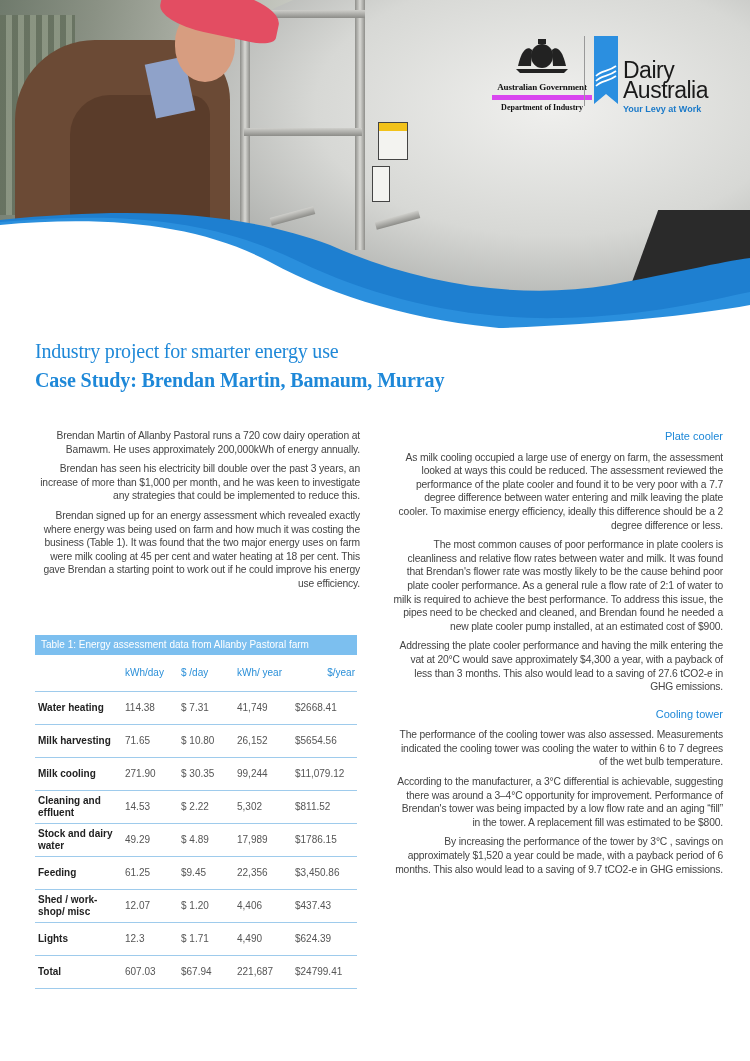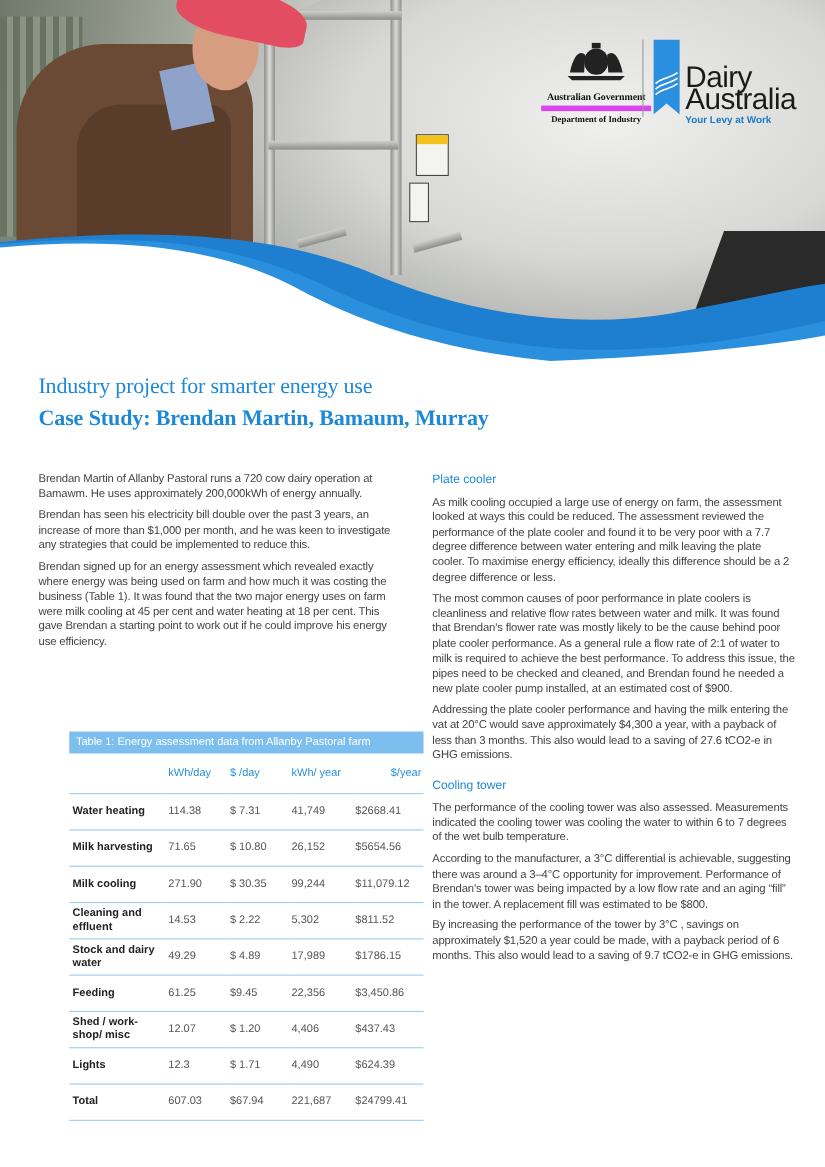--- a/index.html
+++ b/index.html
@@ -28,37 +28,37 @@
   .wave { position: absolute; left: 0; top: 0; width: 750px; height: 330px; }
 
   
   .logo-gov { position: absolute; left: 492px; top: 36px; width: 100px; text-align: center; }
   .crest { width: 60px; height: 38px; margin: 0 auto 4px; }
   .gov-name { font-family: "Liberation Serif", serif; font-weight: bold; font-size: 9px; color: #111; letter-spacing: -.1px;
     border-bottom: 5px solid #d946ef; padding-bottom: 3px; white-space: nowrap; }
   .gov-dept { font-family: "Liberation Serif", serif; font-weight: bold; font-size: 8px; color: #111; padding-top: 3px; white-space: nowrap; }
   .logo-divider { position: absolute; left: 584px; top: 36px; width: 1px; height: 70px; background: #999; }
   .dairy-ribbon { position: absolute; left: 594px; top: 36px; width: 24px; height: 68px; }
-  .dairy-name { position: absolute; left: 623px; top: 60px; font-size: 27px; line-height: 20px; color: #1a1a1a; letter-spacing: -.5px; }
+  .dairy-name { position: absolute; left: 623px; top: 60px; font-size: 23px; line-height: 20px; color: #1a1a1a; letter-spacing: -.5px; }
   .dairy-tag { position: absolute; left: 623px; top: 104px; font-size: 9px; font-weight: bold; color: #1b7ac9; white-space: nowrap; }
 
   
   .title-1 { position: absolute; left: 35px; top: 340px; font-family: "Liberation Serif", serif; font-size: 20px; color: #1e88d8; letter-spacing: -.2px; white-space: nowrap; }
   .title-2 { position: absolute; left: 35px; top: 369px; font-family: "Liberation Serif", serif; font-size: 20px; font-weight: bold; color: #1e88d8; letter-spacing: -.1px; white-space: nowrap; }
 
   
-  .col { position: absolute; font-size: 10.3px; line-height: 13.6px; color: #444; letter-spacing: -.15px; }
+  .col { position: absolute; font-size: 10.3px; line-height: 13.6px; color: #444; letter-spacing: -.15px; text-align: right; }
   .col-left { left: 35px; top: 429px; width: 325px; }
   .col-right { left: 393px; top: 430px; width: 330px; }
   .col p { margin-bottom: 6px; }
   .section-h { font-size: 11px; font-weight: normal; color: #1e88d8; margin-bottom: 7px; letter-spacing: 0; }
   .section-gap { margin-top: 14px; }
 
   
-  .table-box { position: absolute; left: 35px; top: 665px; width: 322px; margin-left: 28px; }
+  .table-box { position: absolute; left: 35px; top: 635px; width: 322px; }
   .table-caption { background: #7cbfef; color: #fff; font-size: 10px; padding: 4px 6px; height: 20px; line-height: 12px; white-space: nowrap; }
   table { width: 100%; border-collapse: collapse; font-size: 10px; color: #555; }
   th { color: #2a8fd8; font-weight: normal; text-align: left; font-size: 10px; line-height: 12px; height: 36px; vertical-align: middle; border-bottom: 1.5px solid #9ecbec; padding: 0 2px; }
   td { height: 33px; vertical-align: middle; border-bottom: 1.5px solid #9ecbec; padding: 0 2px; line-height: 12px; }
   td.row-label { color: #222; font-weight: bold; font-size: 10px; }
   .c0 { width: 88px; padding-left: 3px; }
   .c1 { width: 56px; }
   .c2 { width: 56px; }
   .c3 { width: 58px; }
   .c4 { width: 64px; text-align: right; }

